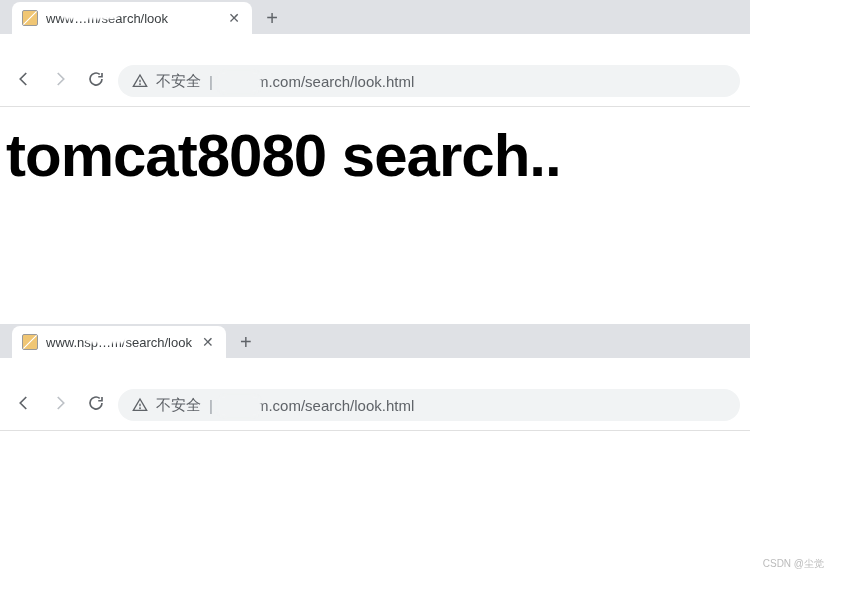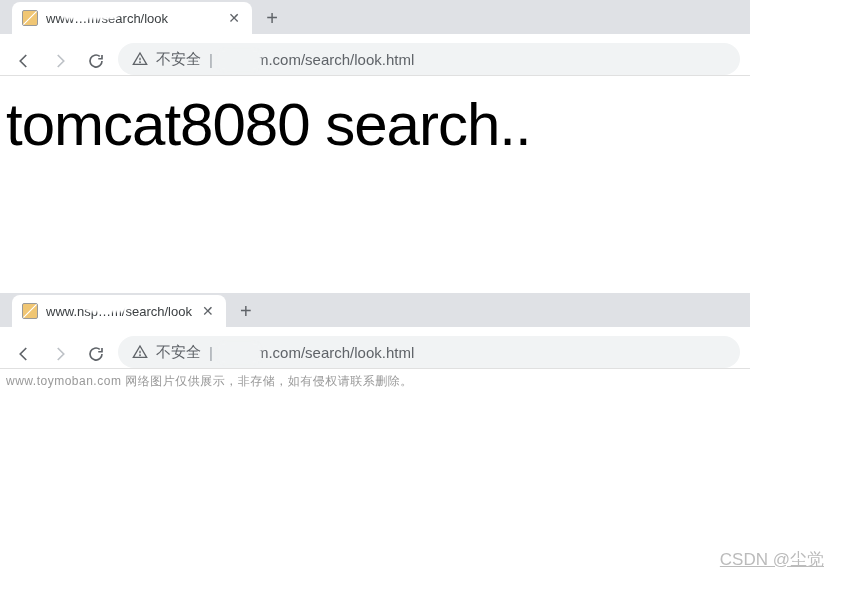--- a/index.html
+++ b/index.html
@@ -76,23 +76,24 @@
       color: #5f6368;
       font-size: 20px;
       cursor: pointer;
       margin-bottom: 2px;
     }
     .nav-bar {
       height: 42px;
       background: #fff;
       border-bottom: 1px solid #e0e0e0;
       display: flex;
-      align-items: flex-end;
+      align-items: flex-start;
       padding: 0 10px;
       gap: 8px;
+      margin-top: 31px;
     }
     .nav-btn {
       width: 28px;
       height: 28px;
       display: flex;
       align-items: center;
       justify-content: center;
       color: #5f6368;
       cursor: pointer;
       border-radius: 50%;
@@ -111,39 +112,38 @@
       font-size: 15px;
       position: relative;
     }
     .address-bar .sep { color: #9aa0a6; }
     .address-text { color: #5f6368; position: relative; }
     .page-content {
       padding: 14px 6px;
     }
     .page-heading {
       font-size: 60px;
-      font-weight: 400;
+      font-weight: 700;
       letter-spacing: -1px;
       color: #000;
       font-family: Arial, sans-serif;
     }
     .window2 { margin-top: 120px; }
     .footer-caption {
       font-size: 12px;
       color: #999;
       padding: 4px 6px;
       letter-spacing: 0.5px;
     }
     .watermark {
       position: absolute;
       right: 18px;
       bottom: 28px;
-      font-size: 17px;
+      font-size: 10px;
       color: #bbb;
-      text-decoration: underline;
     }
     svg { display: block; }
   </style>
 </head>
 <body>
 
 <div class="browser-window">
   <div class="tab-bar">
     <div class="tab">
       <span class="favicon"></span>
@@ -227,16 +227,15 @@
           </svg>
       </span>
       <span>不安全</span>
       <span class="sep">|</span>
       <span class="address-text">
         <span class="smudge" style="left:-4px;top:-2px;width:44px;height:22px;border-radius:8px;background:#f1f3f4;"></span>
         <span style="opacity:0;">xxx</span><span>crm.com/search/look.html</span>
       </span>
     </div>
   </div>
-  <div class="footer-caption">www.toymoban.com  网络图片仅供展示，非存储，如有侵权请联系删除。</div>
 </div>
 
 <div class="watermark">CSDN @尘觉</div>
 
 </body></html>

